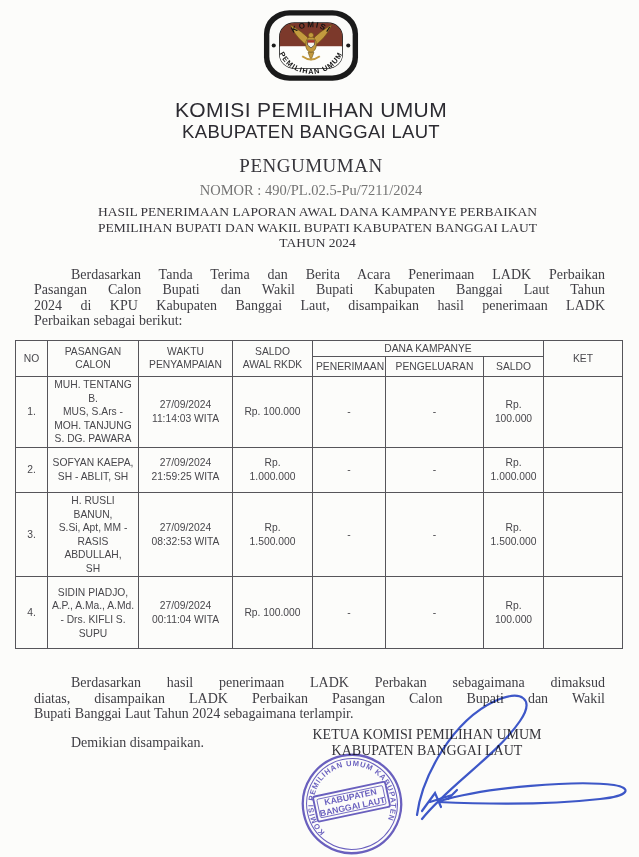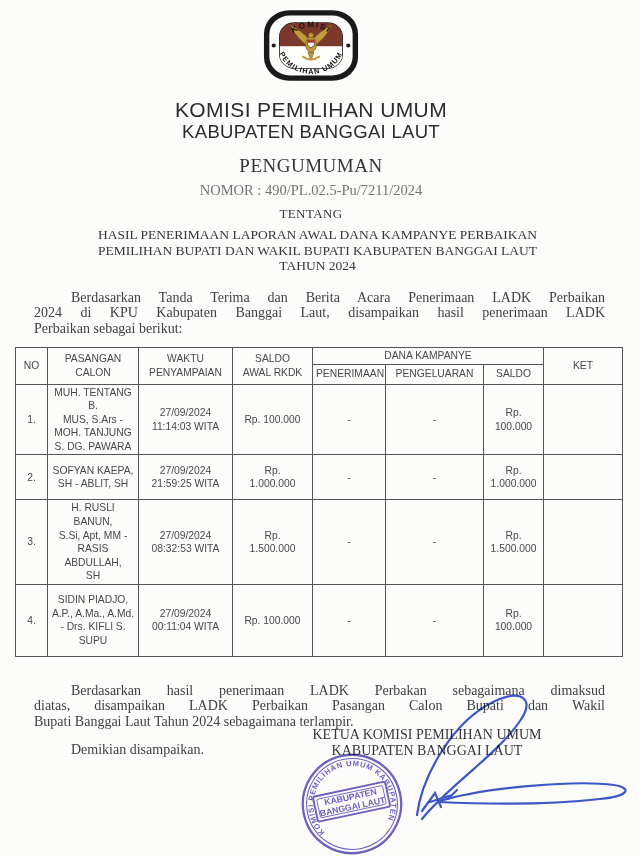--- a/index.html
+++ b/index.html
@@ -100,26 +100,26 @@
         </text>
         <text font-family="Liberation Sans, DejaVu Sans, sans-serif" font-size="7.4" font-weight="700" fill="#141414" letter-spacing="1.1">
           <textPath href="#arcBottom" startOffset="50%" text-anchor="middle">PEMILIHAN UMUM</textPath>
         </text>
       </svg>
     </div>
     <div class="org1">KOMISI PEMILIHAN UMUM</div>
     <div class="org2">KABUPATEN BANGGAI LAUT</div>
     <div class="doc-type">PENGUMUMAN</div>
     <div class="doc-number">NOMOR : 490/PL.02.5-Pu/7211/2024</div>
-    <div class="tentang">TENTANG</div>
     <div class="subject"><span>HASIL PENERIMAAN LAPORAN AWAL DANA KAMPANYE PERBAIKAN</span><br><span>PEMILIHAN BUPATI DAN WAKIL BUPATI KABUPATEN BANGGAI LAUT</span><br><span>TAHUN 2024</span></div>
   </div>
 
   <div class="para">
     <div class="line just indent">Berdasarkan Tanda Terima dan Berita Acara Penerimaan LADK Perbaikan</div>
+    <div class="line just">Pasangan Calon Bupati dan Wakil Bupati Kabupaten Banggai Laut Tahun</div>
     <div class="line just">2024 di KPU Kabupaten Banggai Laut, disampaikan hasil penerimaan LADK</div>
     <div class="line">Perbaikan sebagai berikut:</div>
   </div>
 
   <table class="ladk">
     <colgroup>
       <col style="width:32px">
         <col style="width:91px">
         <col style="width:94px">
         <col style="width:80px">

